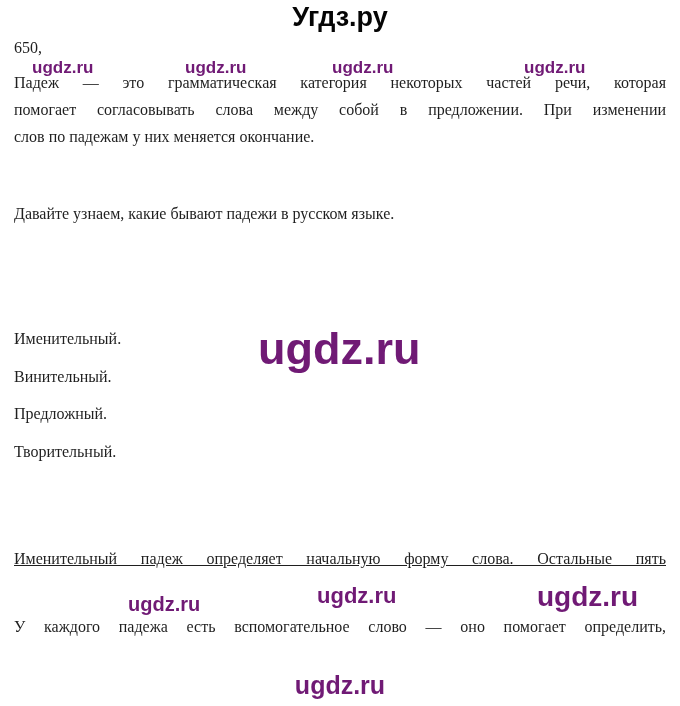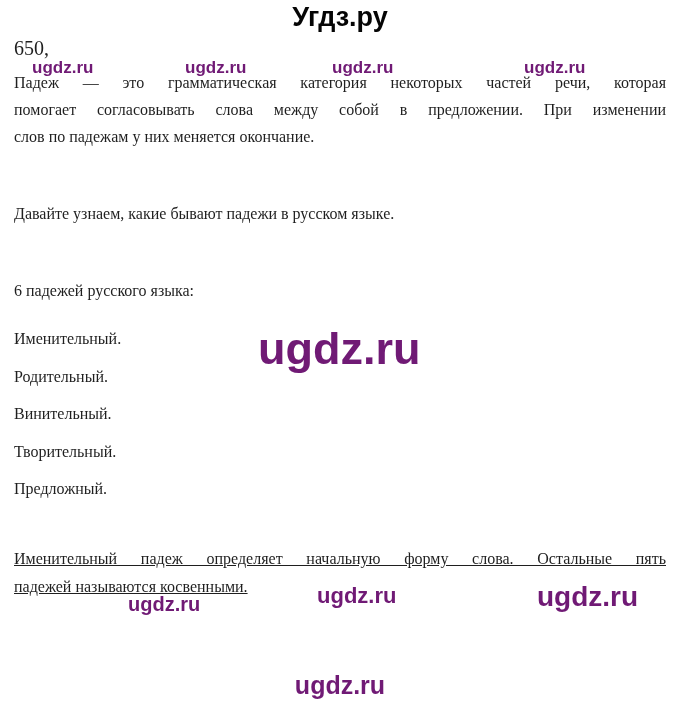--- a/index.html
+++ b/index.html
@@ -25,21 +25,21 @@
     text-align: center;
     font-family: "Liberation Sans", "DejaVu Sans", sans-serif;
     font-weight: bold;
     font-size: 27px;
     color: #050505;
   }
   .exercise-num {
     position: absolute;
     top: 39px;
     left: 14px;
-    font-size: 20px;
+    font-size: 16px;
     line-height: 18px;
   }
   .body-block {
     position: absolute;
     left: 14px;
     width: 652px;
     font-size: 16px;
   }
   .body-block .line,
   .body-block .jline {
@@ -113,41 +113,37 @@
   <div class="body-block p2">
     <div class="line">Давайте узнаем, какие бывают падежи в русском языке.</div>
   </div>
 
   <div class="body-block p1">
     <div class="jline">Падеж — это грамматическая категория некоторых частей речи, которая</div>
     <div class="jline">помогает согласовывать слова между собой в предложении. При изменении</div>
     <div class="line">слов по падежам у них меняется окончание.</div>
   </div>
 
-  <div class="body-block list-intro">
-    <div class="line">6 падежей русского языка:</div>
-  </div>
 
   <div class="body-block cases-list">
     <div class="case-line">Именительный.</div>
-    <div class="case-line">Родительный.</div>
     <div class="case-line">Винительный.</div>
+    <div class="case-line">Предложный.</div>
     <div class="case-line">Творительный.</div>
-    <div class="case-line">Предложный.</div>
   </div>
 
   <span class="wm wm-big">ugdz.ru</span>
 
   <div class="body-block p3">
     <div class="jline">Именительный падеж определяет начальную форму слова. Остальные пять</div>
-    <div class="line">падежей называются косвенными.</div>
   </div>
 
   <span class="wm wm-r2a">ugdz.ru</span>
   <span class="wm wm-r2b">ugdz.ru</span>
   <span class="wm wm-r2c">ugdz.ru</span>
 
   <div class="body-block p4">
+    <div class="jline">У каждого падежа есть вспомогательное слово — оно помогает определить,</div>
   </div>
 
   <div class="wm wm-bottom">ugdz.ru</div>
 
 </div>
 
 </body></html>

